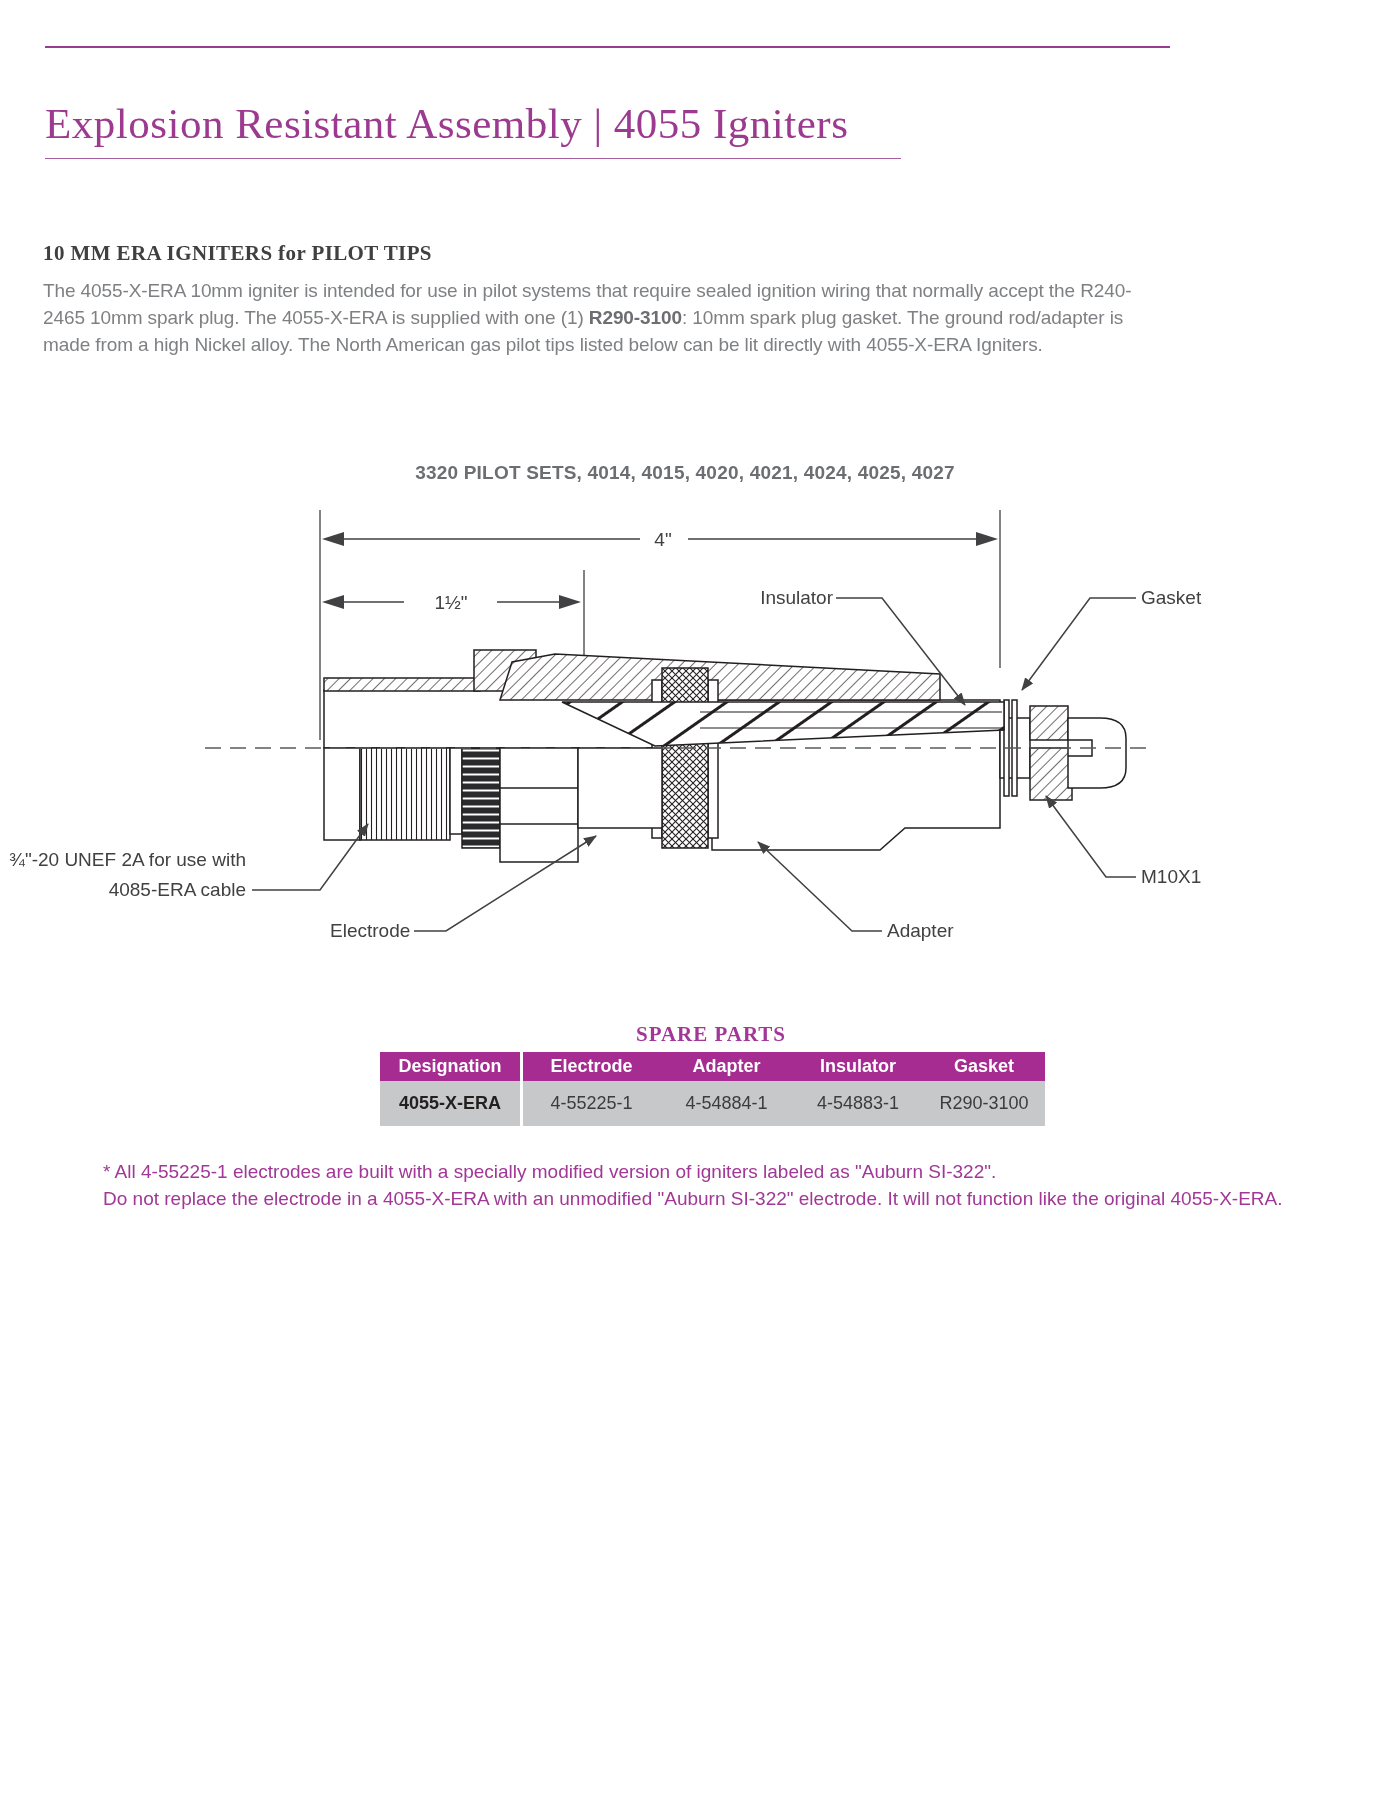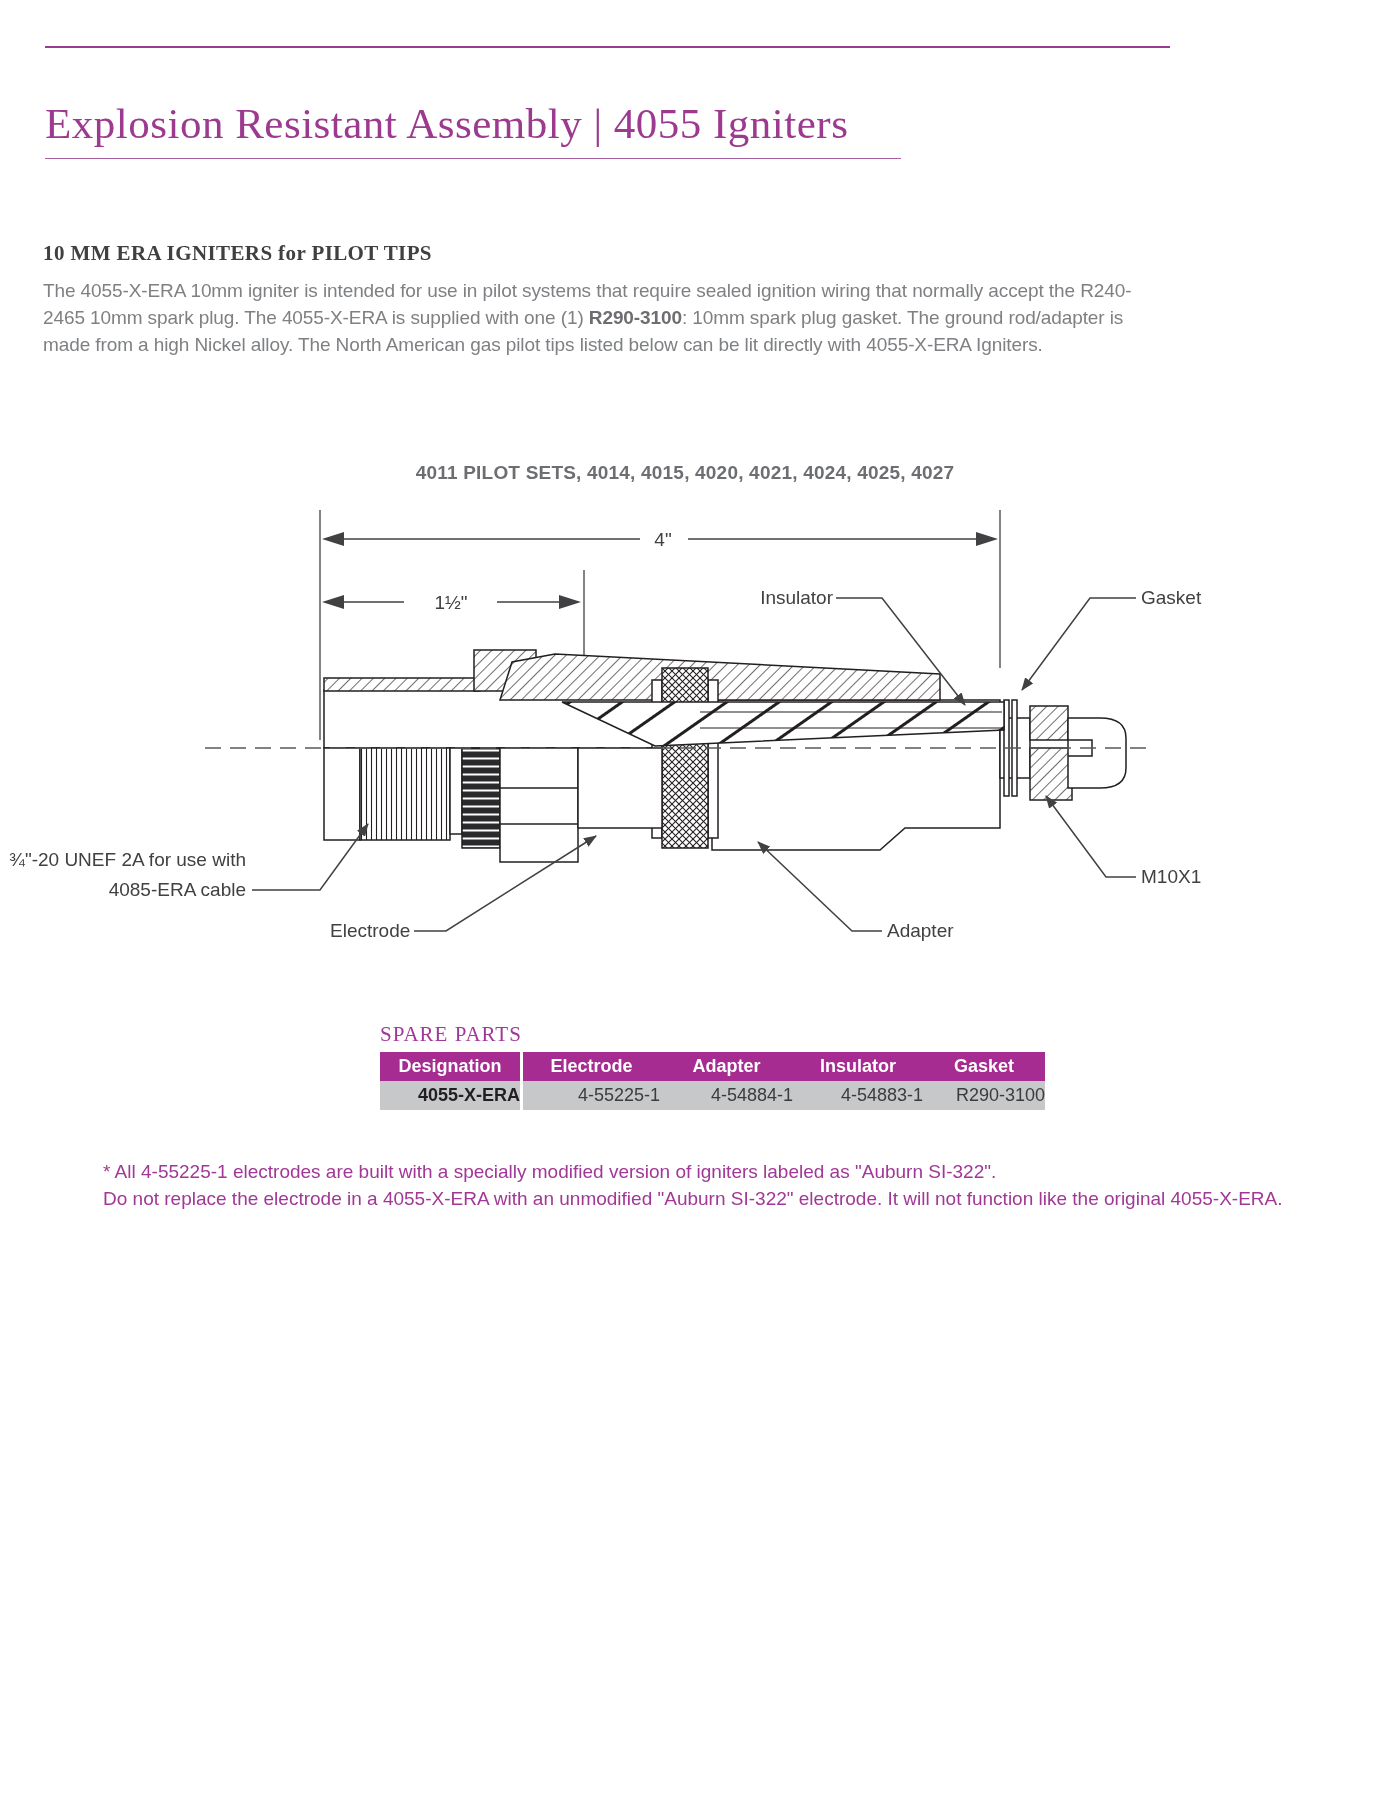--- a/index.html
+++ b/index.html
@@ -12,49 +12,49 @@
         color:#9c3a90;letter-spacing:0.5px;}
   .section-heading{position:absolute;left:43px;top:224px;
         font-family:"Liberation Serif", serif;font-size:21px;font-weight:700;
         color:#404040;letter-spacing:0.4px;}
   .intro{position:absolute;left:43px;top:258px;width:1130px;
         font-size:19px;line-height:27px;color:#7e8083;letter-spacing:-0.1px;}
   .intro b{color:#6d6e71;}
   .diagram-title{position:absolute;left:200px;top:462px;width:970px;text-align:center;
         font-size:19px;font-weight:700;color:#6d6e71;letter-spacing:0.2px;}
   .diagram-svg{position:absolute;left:0;top:440px;}
-  .spare-title{position:absolute;left:380px;top:1022px;width:662px;
-        font-family:"Liberation Serif", serif;font-size:21px;font-weight:400;
+  .spare-title{position:absolute;left:380px;top:1022px;width:662px;text-align:center;
+        font-family:"Liberation Serif", serif;font-size:21px;font-weight:700;
         color:#a13796;letter-spacing:1px;}
   table.spare{position:absolute;left:380px;top:1052px;width:662px;border-collapse:collapse;
         table-layout:fixed;font-size:18px;}
   table.spare th{background:#a62c91;color:#ffffff;font-weight:700;height:29px;
         padding:0;}
-  table.spare td{background:#c7c8ca;color:#3c3c3e;height:29px;text-align:right;padding:0;}
+  table.spare td{background:#c7c8ca;color:#3c3c3e;height:29px;text-align:center;padding:8px;}
   table.spare th.first, table.spare td.first{border-right:3px solid #ffffff;}
   table.spare td.first{font-weight:700;color:#231f20;}
   .footnote{position:absolute;left:103px;top:1158px;width:1240px;
         font-size:19px;line-height:27px;color:#a13796;}
   .footer{position:absolute;left:872px;top:1740px;width:300px;text-align:right;
         font-size:16.5px;line-height:22px;color:#9b4f94;}
 </style>
 </head>
 <body>
 
 <div class="page">
 
   <div class="rule-top"></div>
   <h1 class="page-title">Explosion Resistant Assembly | 4055 Igniters</h1>
   <div class="rule-sub"></div>
 
   <h2 class="section-heading">10 MM ERA IGNITERS for PILOT TIPS</h2>
 
   <p class="intro"><span>The 4055-X-ERA 10mm igniter is intended for use in pilot systems that require sealed ignition wiring that normally accept the R240-2465 10mm spark plug. The 4055-X-ERA is supplied with one (1) </span><b>R290-3100</b><span>: 10mm spark plug gasket. The ground rod/adapter is made from a high Nickel alloy. The North American gas pilot tips listed below can be lit directly with 4055-X-ERA Igniters.</span></p>
 
-  <div class="diagram-title">4011 PILOT SETS, 4014,  4015, 4020, 4021, 4024, 4025, 4027</div>
+  <div class="diagram-title">3320 PILOT SETS, 4014,  4015, 4020, 4021, 4024, 4025, 4027</div>
 
   <svg class="diagram-svg" width="1391" height="570" viewBox="0 0 1391 570">
     <defs>
       <marker id="arr" markerWidth="14" markerHeight="10" refX="12" refY="5" orient="auto" markerUnits="userSpaceOnUse">
         <path d="M0,0 L13,5 L0,10 Z" fill="#414042"></path>
       </marker>
       <pattern id="hatchDense" width="8" height="8" patternUnits="userSpaceOnUse" patternTransform="rotate(45)">
         <rect width="8" height="8" fill="#ffffff"></rect>
         <line x1="0" y1="0" x2="0" y2="8" stroke="#231f20" stroke-width="1.3"></line>
       </pattern>

